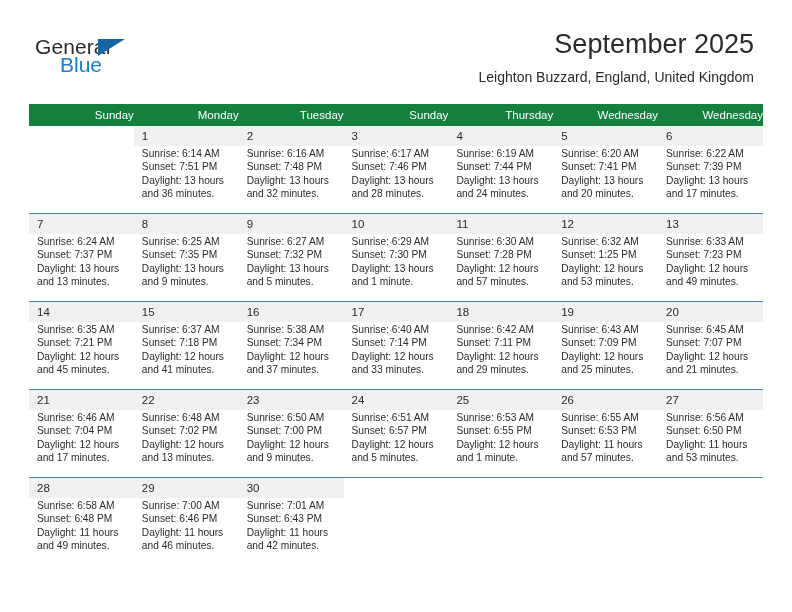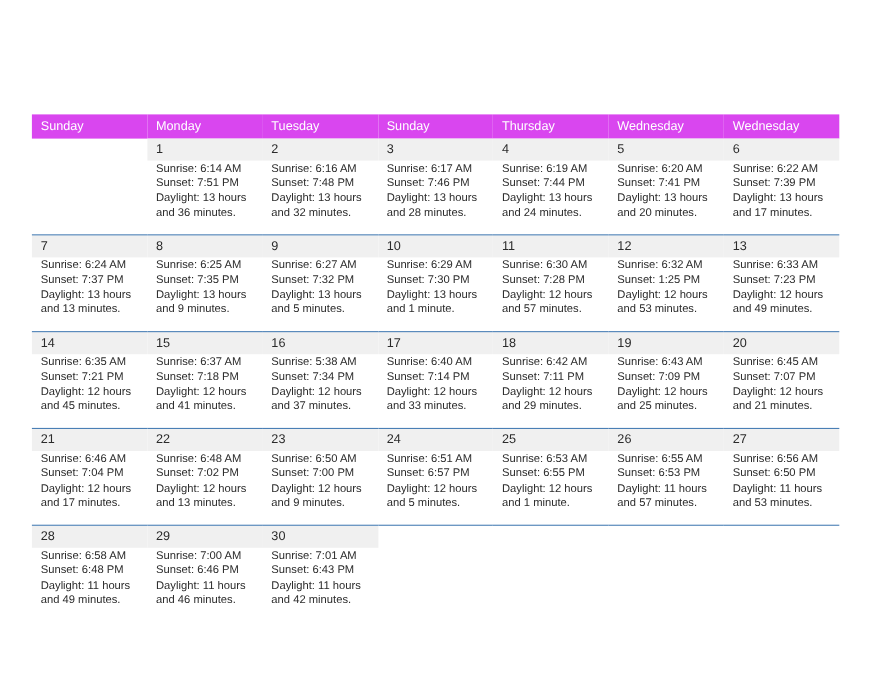--- a/index.html
+++ b/index.html
@@ -93,25 +93,25 @@
   .calendar {
     position: absolute;
     left: 29px;
     top: 104px;
     width: 734px;
     border-collapse: collapse;
     table-layout: fixed;
   }
 
   .calendar th {
-    background: #d946ef;
+    background: #15803d;
     color: #ffffff;
     font-size: 11.5px;
     font-weight: normal;
-    text-align: left;
+    text-align: right;
     padding: 5px 0 5px 8px;
     height: 11px;
     border: none;
   }
 
   .calendar td {
     vertical-align: top;
     padding: 0;
     border: none;
     border-top: 1px solid #4a7fb5;
@@ -142,20 +142,34 @@
   }
   .cellinfo div {
     white-space: nowrap;
   }
 </style>
 </head>
 <body>
 
 <div class="page">
 
+  <div class="header">
+
+    <div class="brand">
+      <span class="brand-general">General</span>
+      <span class="brand-tri"></span>
+      <span class="brand-blue">Blue</span>
+    </div>
+
+    <div class="title-block">
+      <h1 class="month-title">September 2025</h1>
+      <p class="location-title">Leighton Buzzard, England, United Kingdom</p>
+    </div>
+
+  </div>
 
   <table class="calendar">
     <thead>
       <tr>
         <th>Sunday</th>
         <th>Monday</th>
         <th>Tuesday</th>
         <th>Sunday</th>
         <th>Thursday</th>
         <th>Wednesday</th>

